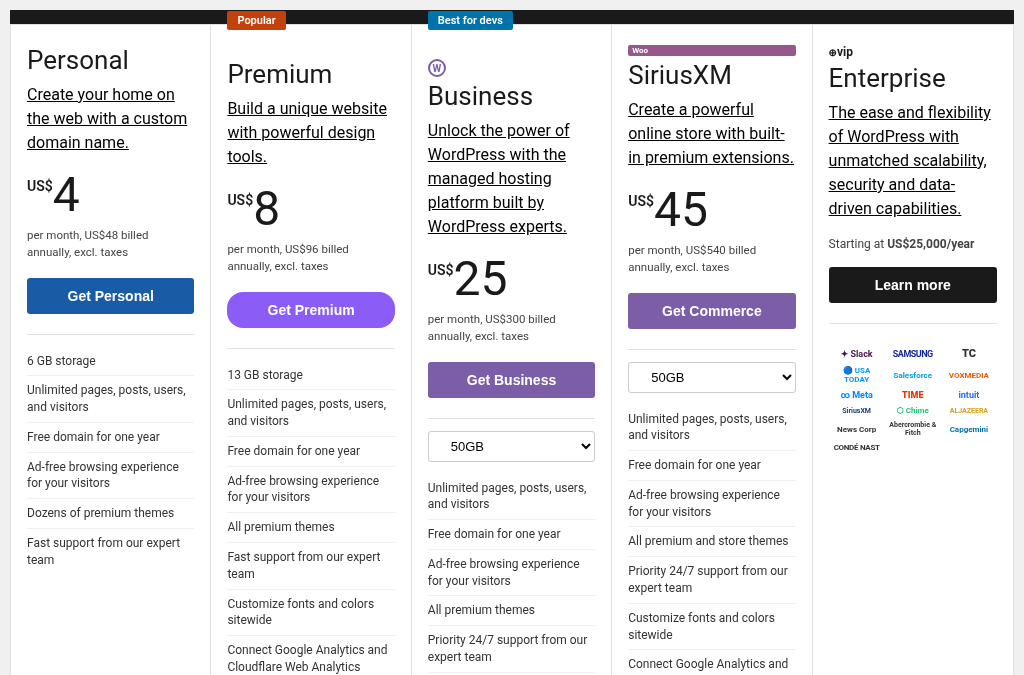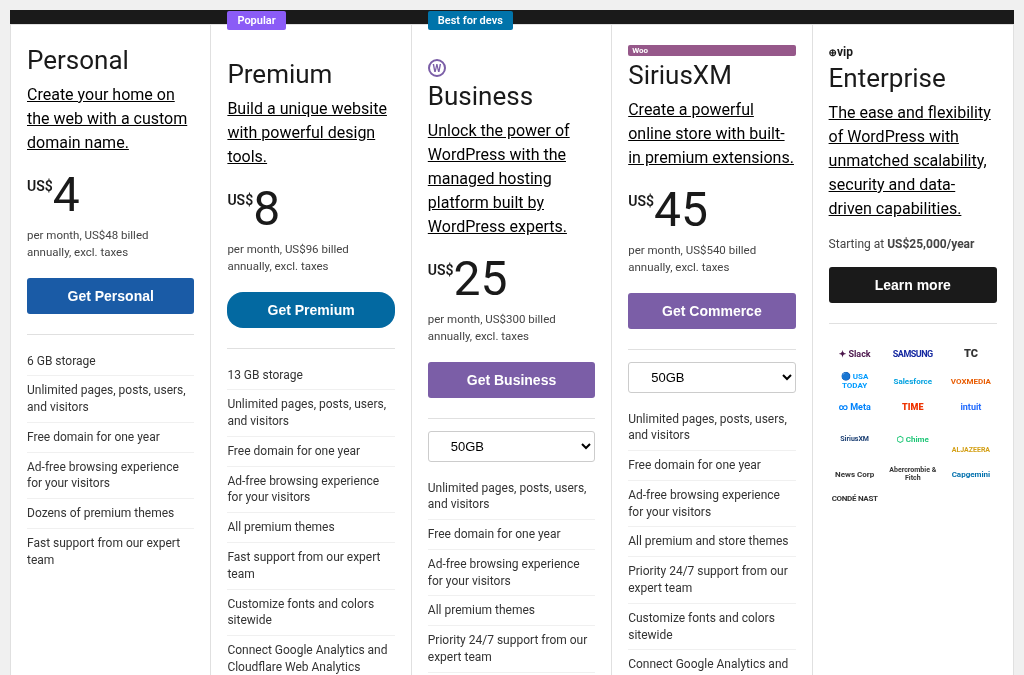--- a/index.html
+++ b/index.html
@@ -34,21 +34,21 @@
       padding: 3px 10px;
       font-size: 11px;
       font-weight: 600;
       border-radius: 2px;
       margin-bottom: 8px;
       position: absolute;
       top: -14px;
       left: 16px;
     }
     .badge-popular {
-      background: #8b5cf6;
+      background: #c2410c;
       color: #fff;
     }
     .badge-bestdev {
       background: #0073aa;
       color: #fff;
     }
     .plan-name {
       font-size: 26px;
       font-weight: 400;
       margin-bottom: 8px;
@@ -88,21 +88,21 @@
       padding: 10px 0;
       border: none;
       border-radius: 3px;
       font-size: 14px;
       font-weight: 600;
       cursor: pointer;
       text-align: center;
       margin-bottom: 20px;
     }
     .btn-personal { background: #1a5ba6; color: #fff; }
-    .btn-premium { background: #0369a1; color: #fff; border-radius: 16px; }
+    .btn-premium { background: #8b5cf6; color: #fff; border-radius: 16px; }
     .btn-business { background: #7b5ea7; color: #fff; }
     .btn-commerce { background: #7b5ea7; color: #fff; }
     .btn-enterprise { background: #1a1a1a; color: #fff; }
     .divider {
       border: none;
       border-top: 1px solid #e0e0e0;
       margin-bottom: 12px;
     }
     .feature-list {
       list-style: none;
@@ -132,21 +132,20 @@
       font-size: 12px;
       color: #444;
       margin-bottom: 16px;
     }
     .enterprise-starting strong {
       font-weight: 700;
     }
     .logos-grid {
       display: grid;
       grid-template-columns: repeat(3, 1fr);
-      gap: 6px;
       margin-top: 8px;
     }
     .logo-item {
       font-size: 9px;
       font-weight: 700;
       color: #555;
       text-align: center;
       padding: 3px 2px;
       display: flex;
       align-items: center;
@@ -157,21 +156,21 @@
     .logo-samsung { color: #1428a0; letter-spacing: -0.5px; }
     .logo-tc { color: #333; font-weight: 900; font-size: 11px; }
     .logo-usatoday { color: #009bff; font-size: 8px; }
     .logo-sf { color: #00a1e0; font-size: 8px; }
     .logo-voxmedia { color: #e85d04; font-size: 8px; }
     .logo-meta { color: #0082fb; font-size: 9px; }
     .logo-time { color: #e30;  font-weight: 900; }
     .logo-intuit { color: #236cff; font-size: 9px; }
     .logo-siriusxm { color: #1a3e72; font-size: 7px; }
     .logo-chime { color: #1ec677; font-size: 8px; }
-    .logo-aljazeera { color: #d4a017; font-size: 7px; margin-top: 22px; }
+    .logo-aljazeera { color: #d4a017; font-size: 7px; }
     .logo-newscorp { color: #333; font-size: 8px; }
     .logo-abercrombie { color: #333; font-size: 7px; }
     .logo-capgemini { color: #0070ad; font-size: 8px; }
     .logo-condenast { color: #333; font-size: 8px; letter-spacing: -0.3px; }
     .top-bar {
       background: #1a1a1a;
       height: 14px;
       margin-bottom: 0;
     }
     .wp-logo {

